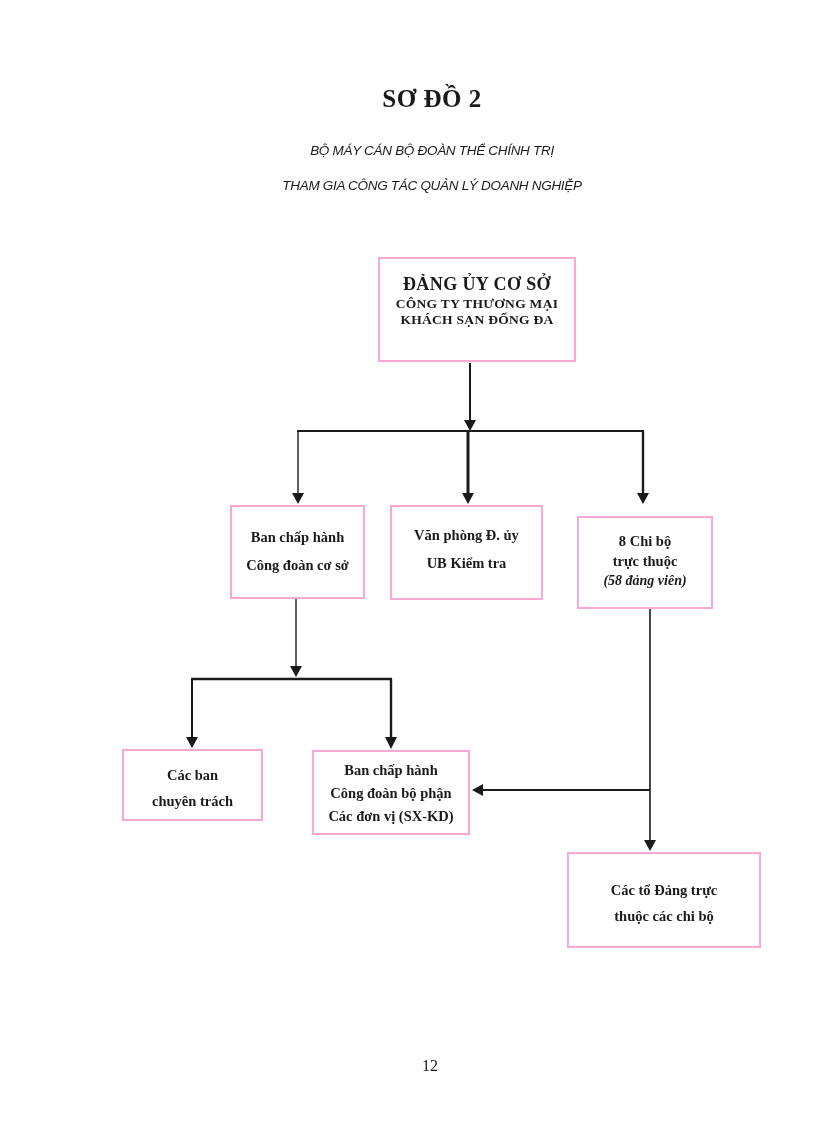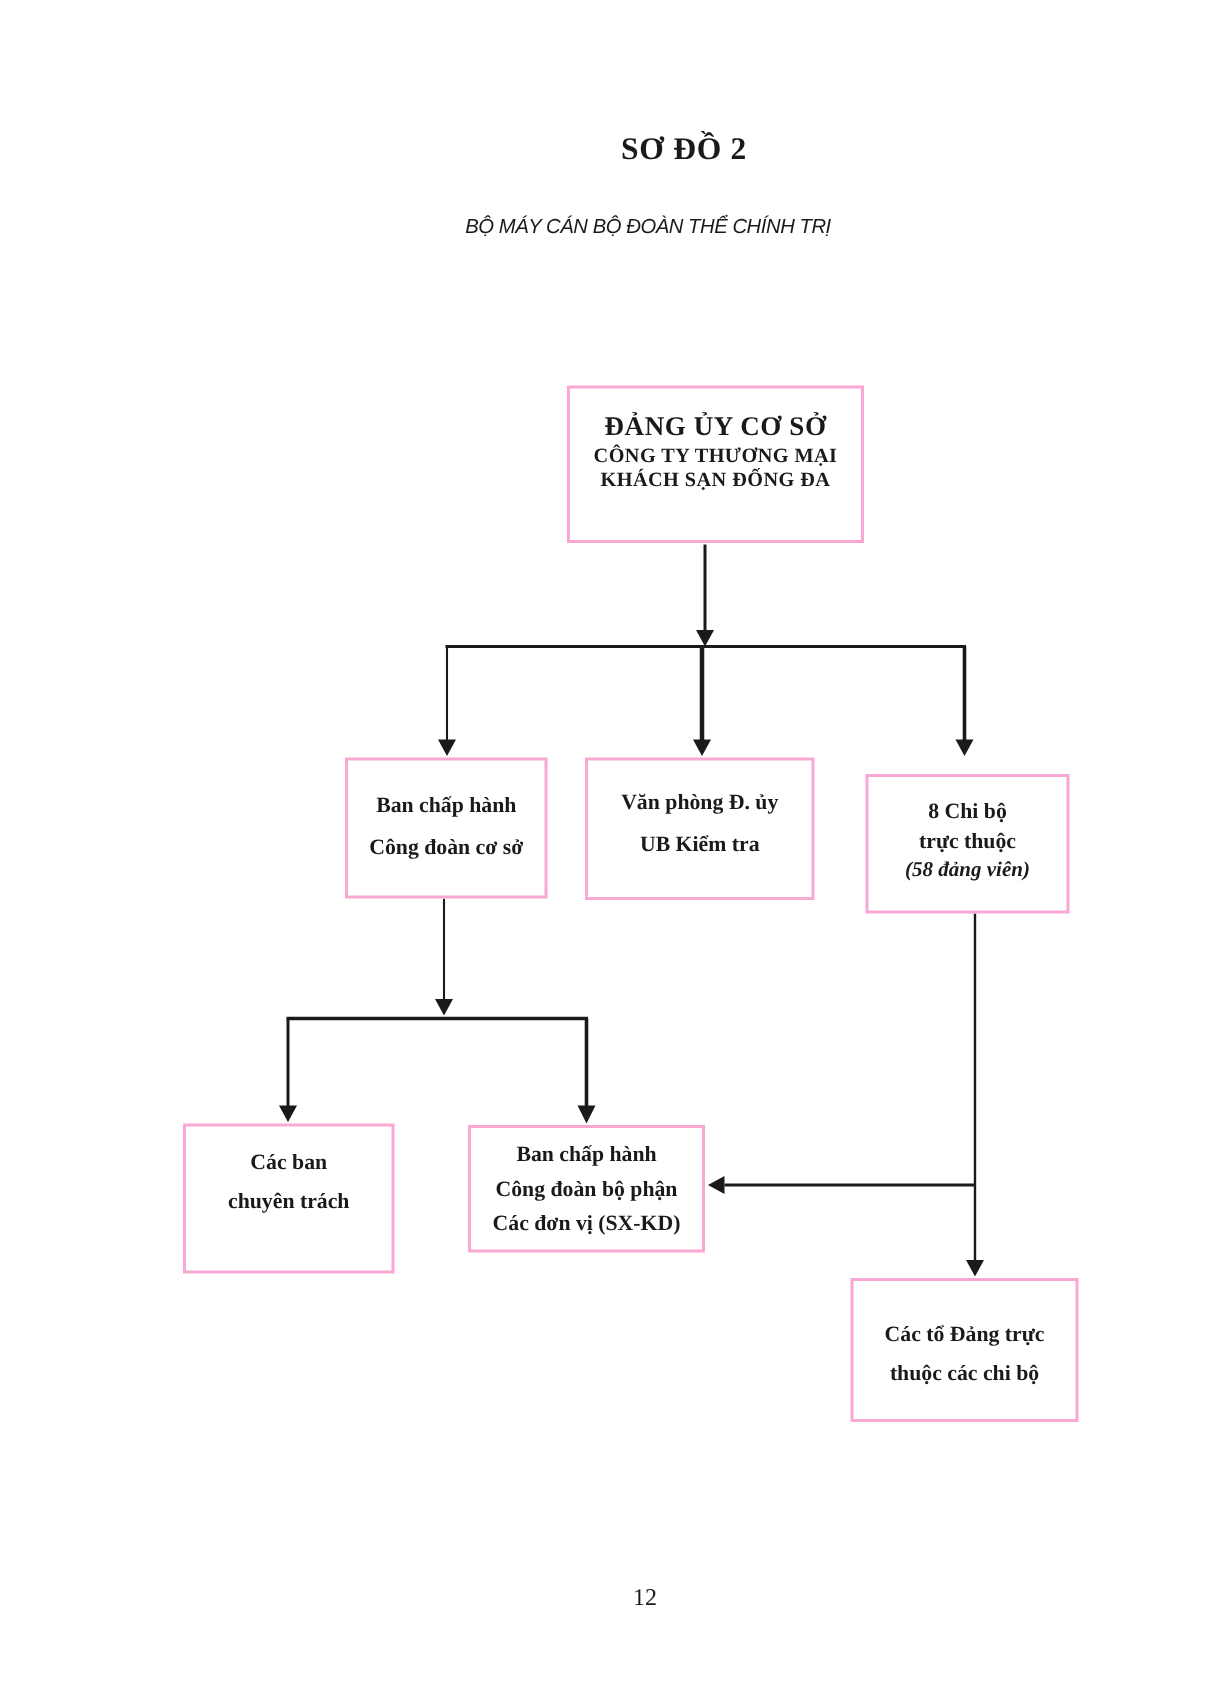--- a/index.html
+++ b/index.html
@@ -12,24 +12,24 @@
     width: 816px;
     height: 1123px;
     background: #ffffff;
     overflow: hidden;
     font-family: "Liberation Serif", "DejaVu Serif", serif;
     color: #1a1a1a;
   }
   
   .title {
     position: absolute;
-    left: 456px;
+    left: 432px;
     top: 84px;
     transform: translateX(-50%);
-    font-size: 21px;
+    font-size: 25px;
     line-height: 30px;
     font-weight: bold;
     letter-spacing: 0.5px;
     white-space: nowrap;
   }
   .subtitle {
     position: absolute;
     left: 432px;
     transform: translateX(-50%);
     font-family: "Liberation Sans", "DejaVu Sans", sans-serif;
@@ -76,46 +76,47 @@
   .node-bch-cs         { left: 230px; top: 505px; width: 135px; height: 94px; padding-top: 16px; }
   .node-bch-cs .ln     { font-size: 14.5px; line-height: 28px; }
 
   .node-van-phong      { left: 390px; top: 505px; width: 153px; height: 95px; padding-top: 14px; align-items: center; }
   .node-van-phong .ln  { font-size: 14.5px; line-height: 28px; }
 
   .node-chi-bo         { left: 577px; top: 516px; width: 136px; height: 93px; padding-top: 13px; }
   .node-chi-bo .ln     { font-size: 14.5px; line-height: 20px; }
   .node-chi-bo .ln3    { font-style: italic; font-size: 14px; }
 
-  .node-cac-ban        { left: 122px; top: 749px; width: 141px; height: 100px; padding-top: 11px; text-align: right; }
+  .node-cac-ban        { left: 122px; top: 749px; width: 141px; height: 72px; padding-top: 11px; text-align: right; }
   .node-cac-ban .ln    { font-size: 14.5px; line-height: 26px; }
 
   .node-bch-bp         { left: 312px; top: 750px; width: 158px; height: 85px; padding-top: 7px; }
   .node-bch-bp .ln     { font-size: 14.5px; line-height: 23px; }
 
-  .node-cac-to         { left: 567px; top: 852px; width: 152px; height: 96px; padding-top: 23px; }
+  .node-cac-to         { left: 567px; top: 852px; width: 194px; height: 96px; padding-top: 23px; }
   .node-cac-to .ln     { font-size: 14.5px; line-height: 26px; }
 
   
   .page-number {
     position: absolute;
     left: 430px;
     top: 1054px;
     transform: translateX(-50%);
     font-size: 16px;
     line-height: 24px;
   }
 </style>
 </head>
 <body>
 
 <div class="page">
 
   <div class="title">SƠ ĐỒ 2</div>
   <div class="subtitle s1">BỘ MÁY CÁN BỘ ĐOÀN THỂ CHÍNH TRỊ</div>
+  <div class="subtitle s2">THAM GIA CÔNG TÁC QUẢN LÝ DOANH NGHIỆP</div>
 
   <svg class="connectors" width="816" height="1123" viewBox="0 0 816 1123">
     <g>
       <line x1="470" y1="363" x2="470" y2="421" stroke-width="2"></line>
       <polygon points="464,420 476,420 470,431"></polygon>
       <line x1="297" y1="431" x2="644" y2="431" stroke-width="2"></line>
       <line x1="298" y1="431" x2="298" y2="494" stroke-width="1.4"></line>
       <polygon points="292,493 304,493 298,504"></polygon>
       <line x1="468" y1="431" x2="468" y2="494" stroke-width="3"></line>
       <polygon points="462,493 474,493 468,504"></polygon>

